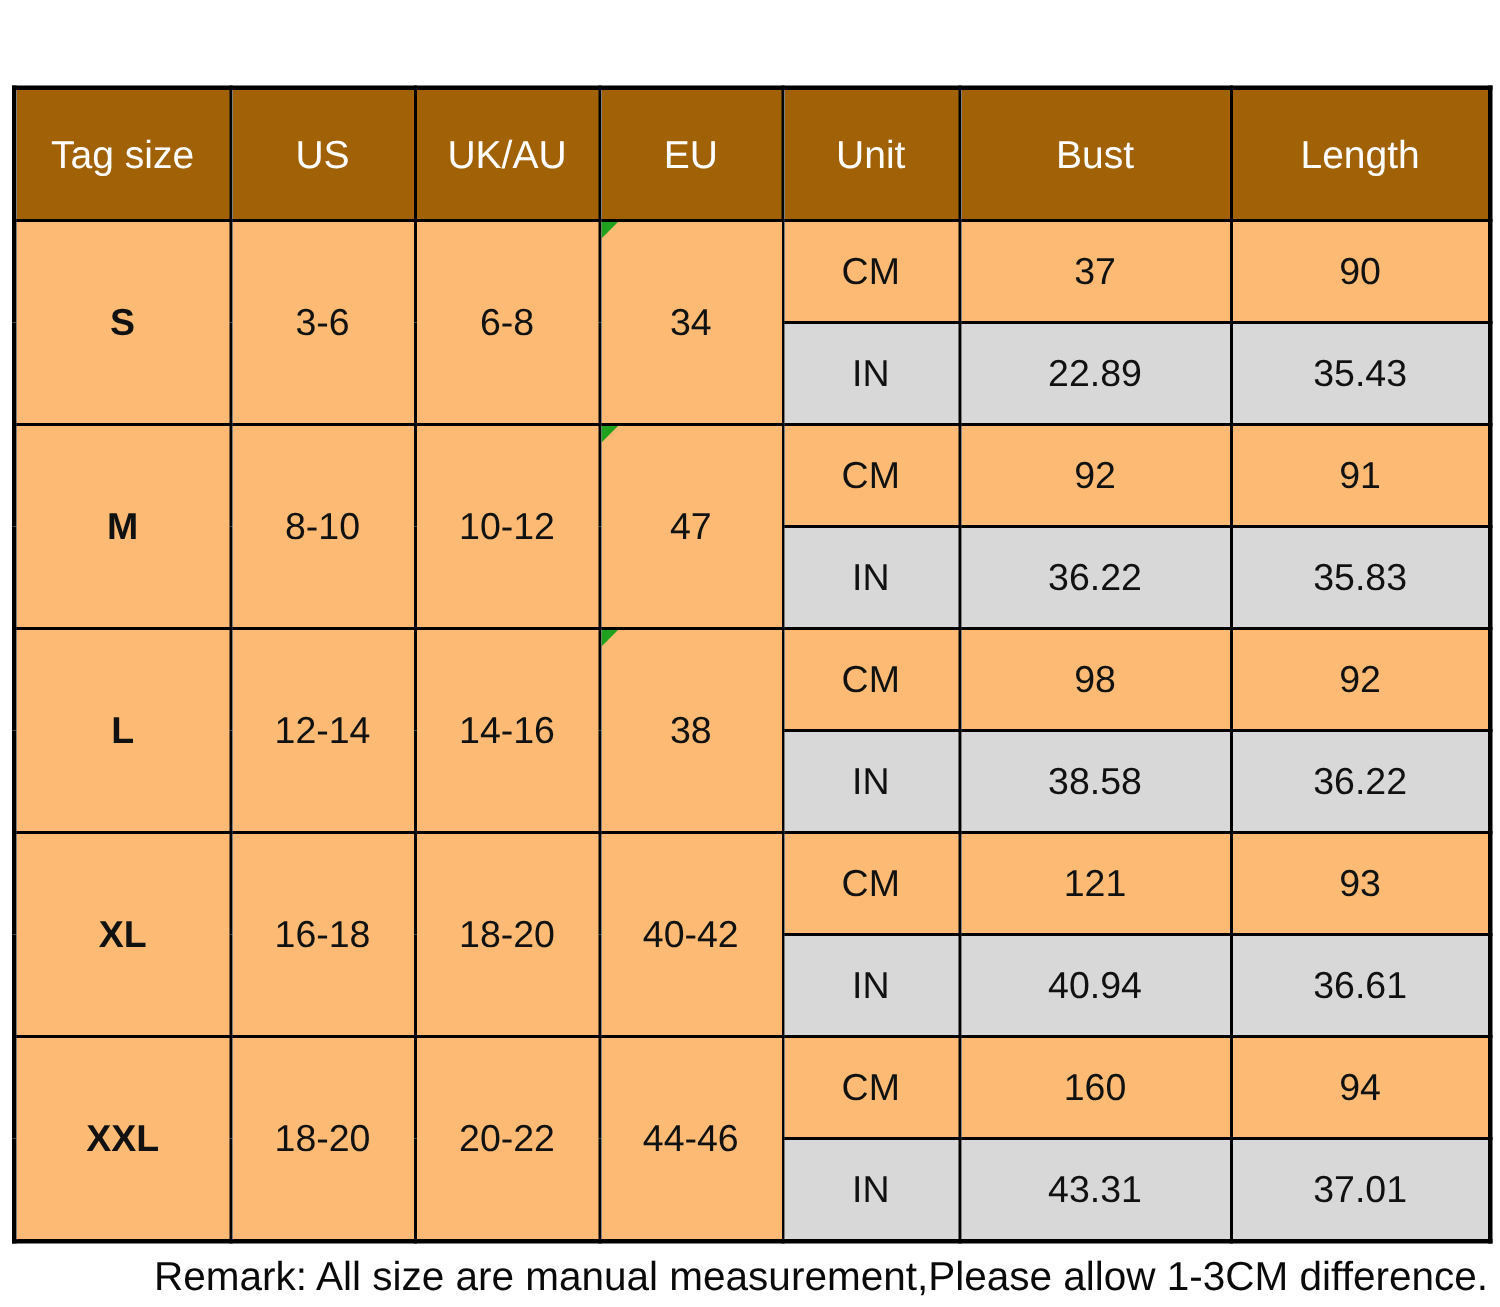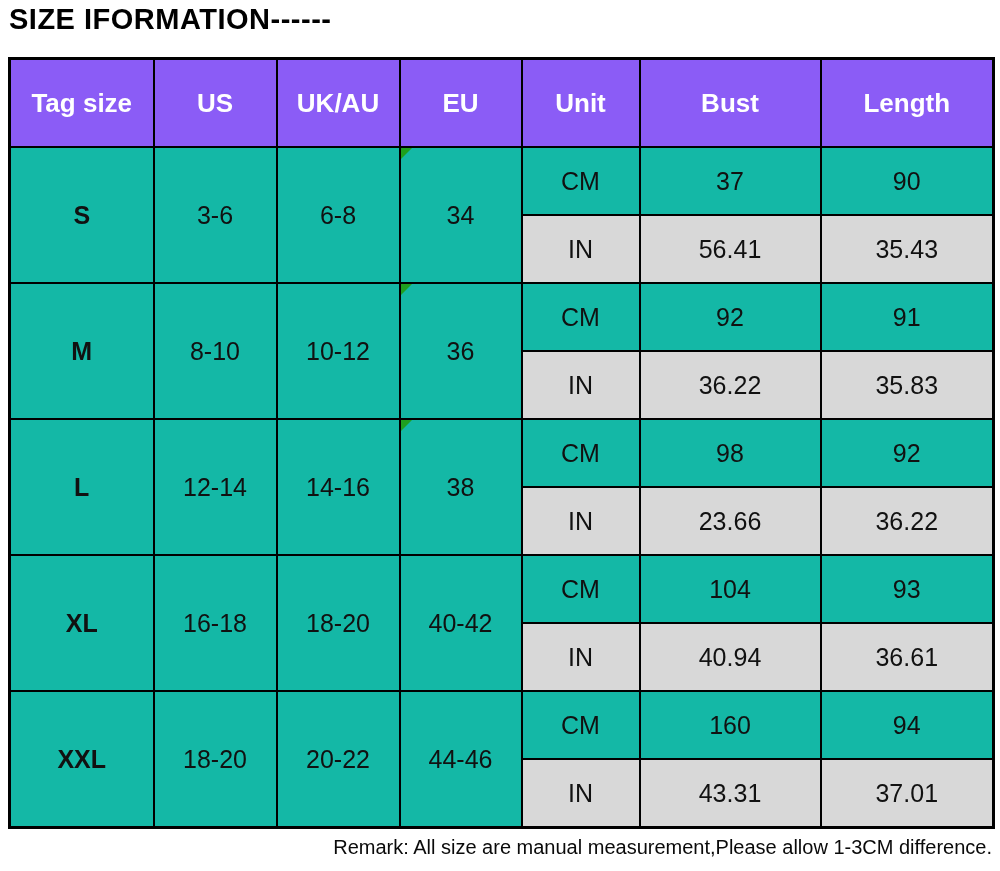--- a/index.html
+++ b/index.html
@@ -39,29 +39,29 @@
     border: 2px solid #000000;
     text-align: center;
     vertical-align: middle;
     padding: 0;
     overflow: hidden;
   }
   table.size-table {
     border: 3px solid #000000;
   }
   table.size-table thead th {
-    background: #8b5cf6;
+    background: #a16207;
     color: #ffffff;
-    font-weight: bold;
+    font-weight: normal;
     font-size: 26px;
     height: 86px;
   }
   table.size-table tbody td {
     height: 66px;
-    background: #14b8a6;
+    background: #fdba74;
   }
   tr.row-in td {
     background: #d8d8d8 !important;
   }
   td.tag-cell {
     font-weight: bold;
   }
   td.eu-cell {
     position: relative;
   }
@@ -73,39 +73,38 @@
     height: 0;
     border-top: 11px solid #1fa01f;
     border-right: 11px solid transparent;
   }
   .remark {
     position: absolute;
     top: 836px;
     left: 8px;
     width: 984px;
     text-align: right;
-    font-size: 20px;
+    font-size: 27px;
     color: #0a0a0a;
     white-space: nowrap;
   }
   
   col.c-tag    { width: 144px; }
   col.c-us     { width: 123px; }
   col.c-ukau   { width: 123px; }
   col.c-eu     { width: 122px; }
   col.c-unit   { width: 118px; }
   col.c-bust   { width: 181px; }
   col.c-length { width: 173px; }
 </style>
 </head>
 <body>
 
 <div class="canvas">
 
-  <div class="page-title">SIZE IFORMATION------</div>
 
   <table class="size-table">
     <colgroup>
       <col class="c-tag">
         <col class="c-us">
         <col class="c-ukau">
         <col class="c-eu">
       <col class="c-unit">
         <col class="c-bust">
         <col class="c-length">
@@ -130,31 +129,31 @@
         <td class="eu-cell" rowspan="2">
           <span class="corner-marker"></span>
           <span>34</span>
         </td>
         <td>CM</td>
         <td>37</td>
         <td>90</td>
       </tr>
       <tr class="row-in">
         <td>IN</td>
-        <td>56.41</td>
+        <td>22.89</td>
         <td>35.43</td>
       </tr>
 
       <tr class="row-cm">
         <td class="tag-cell" rowspan="2">M</td>
         <td rowspan="2">8-10</td>
         <td rowspan="2">10-12</td>
         <td class="eu-cell" rowspan="2">
           <span class="corner-marker"></span>
-          <span>36</span>
+          <span>47</span>
         </td>
         <td>CM</td>
         <td>92</td>
         <td>91</td>
       </tr>
       <tr class="row-in">
         <td>IN</td>
         <td>36.22</td>
         <td>35.83</td>
       </tr>
@@ -166,34 +165,34 @@
         <td class="eu-cell" rowspan="2">
           <span class="corner-marker"></span>
           <span>38</span>
         </td>
         <td>CM</td>
         <td>98</td>
         <td>92</td>
       </tr>
       <tr class="row-in">
         <td>IN</td>
-        <td>23.66</td>
+        <td>38.58</td>
         <td>36.22</td>
       </tr>
 
       <tr class="row-cm">
         <td class="tag-cell" rowspan="2">XL</td>
         <td rowspan="2">16-18</td>
         <td rowspan="2">18-20</td>
         <td class="eu-cell" rowspan="2">
           
           <span>40-42</span>
         </td>
         <td>CM</td>
-        <td>104</td>
+        <td>121</td>
         <td>93</td>
       </tr>
       <tr class="row-in">
         <td>IN</td>
         <td>40.94</td>
         <td>36.61</td>
       </tr>
 
       <tr class="row-cm">
         <td class="tag-cell" rowspan="2">XXL</td>

